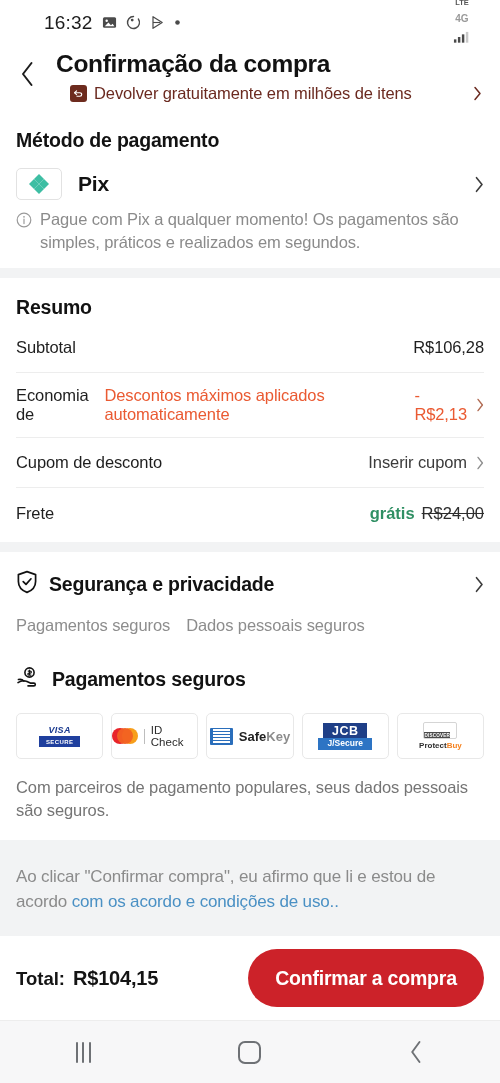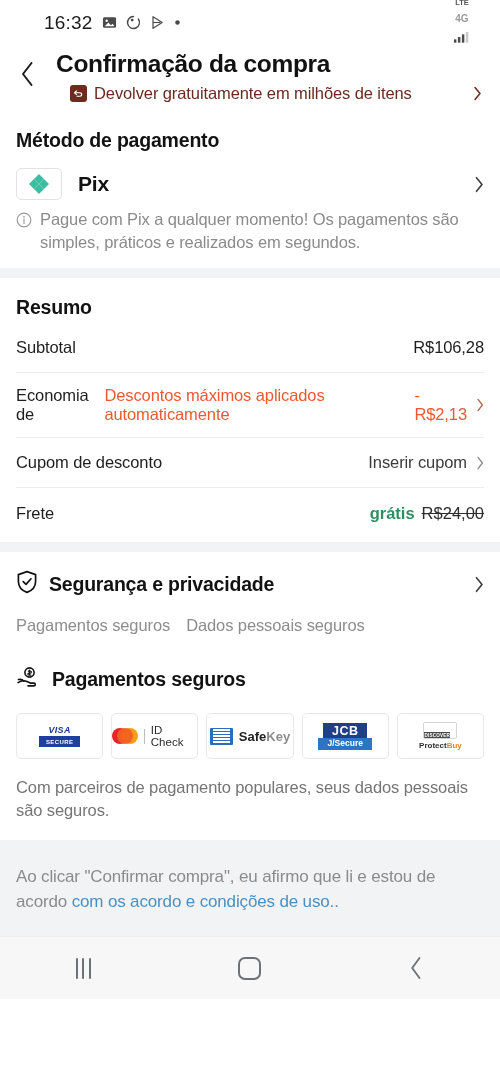--- a/index.html
+++ b/index.html
@@ -435,20 +435,27 @@
       </div>
     </div>
 
     <div class="pay-note">Com parceiros de pagamento populares, seus dados pessoais são seguros.</div>
   </div>
 
   <div class="disclaimer">
     <span>Ao clicar "Confirmar compra", eu afirmo que li e estou de acordo </span><a href="#">com os acordo e condições de uso..</a>
   </div>
 
+  <div class="bottombar">
+    <div class="total-wrap">
+      <span class="total-lbl">Total:</span>
+      <span class="total-val">R$104,15</span>
+    </div>
+    <button class="confirm-btn">Confirmar a compra</button>
+  </div>
 
   <div class="navbar">
     <div class="nav-btn">
       <span class="recents">
           <i></i>
           <i></i>
           <i></i>
         </span>
     </div>
     <div class="nav-btn">

